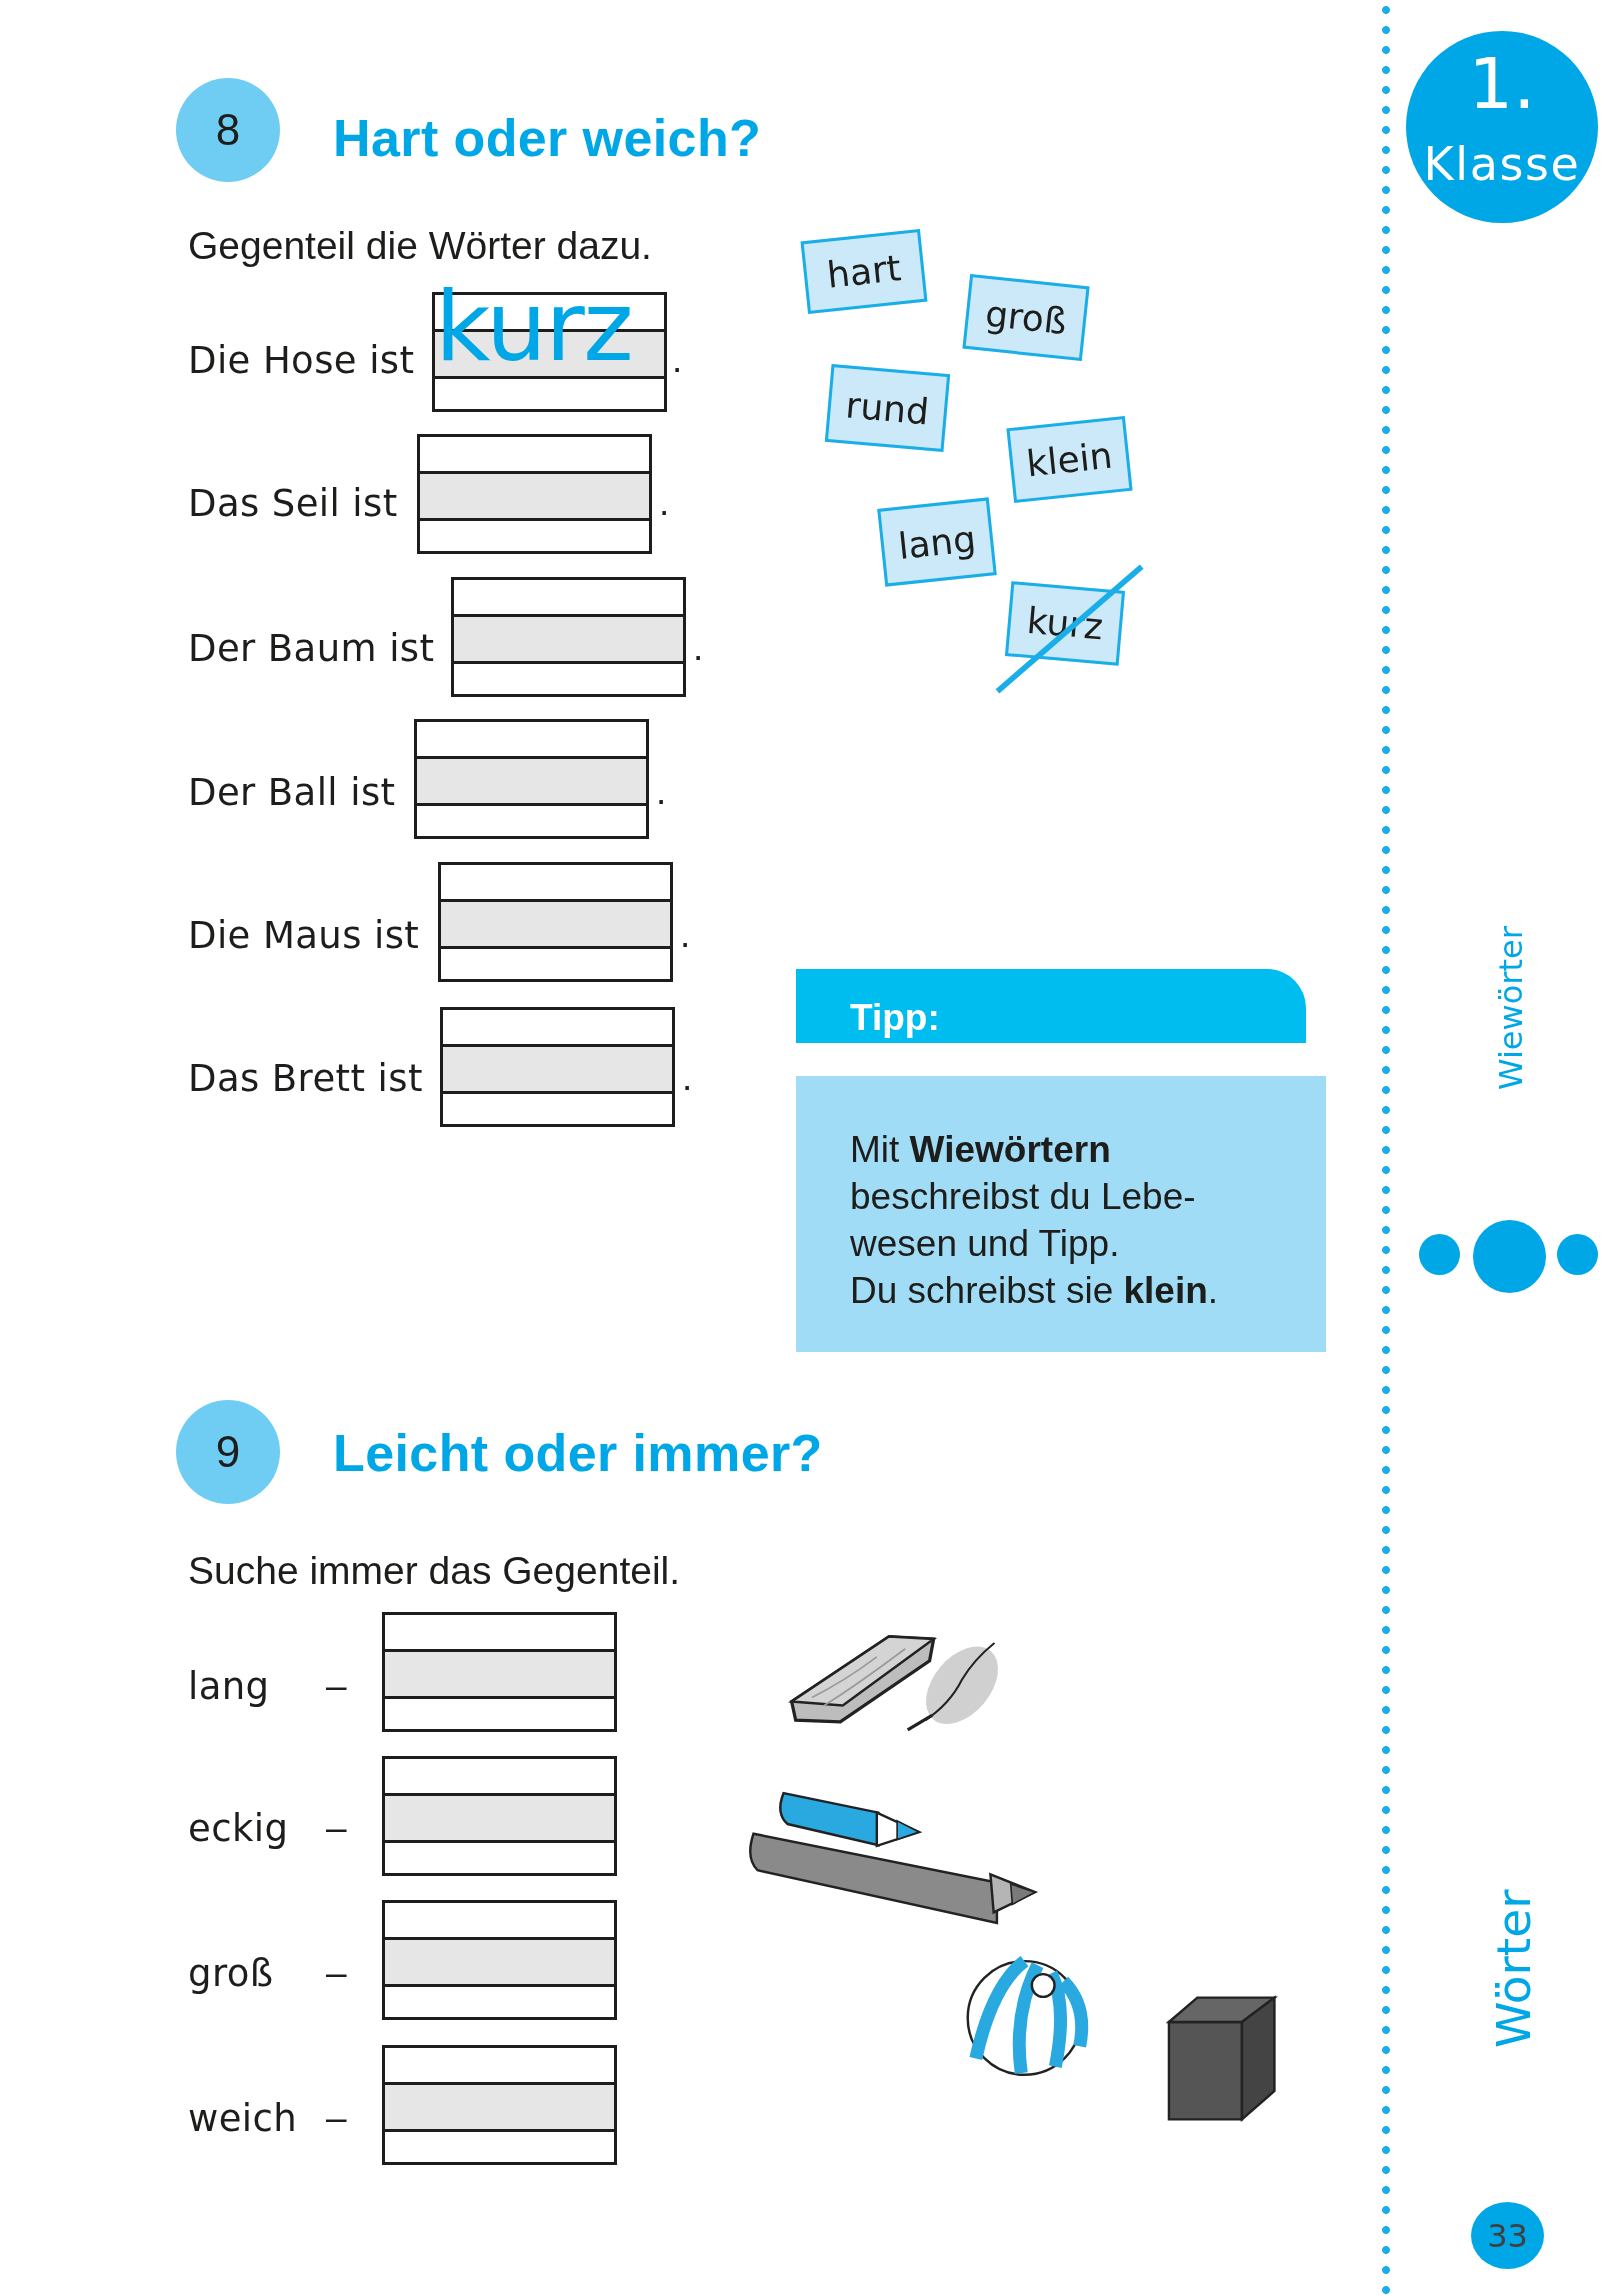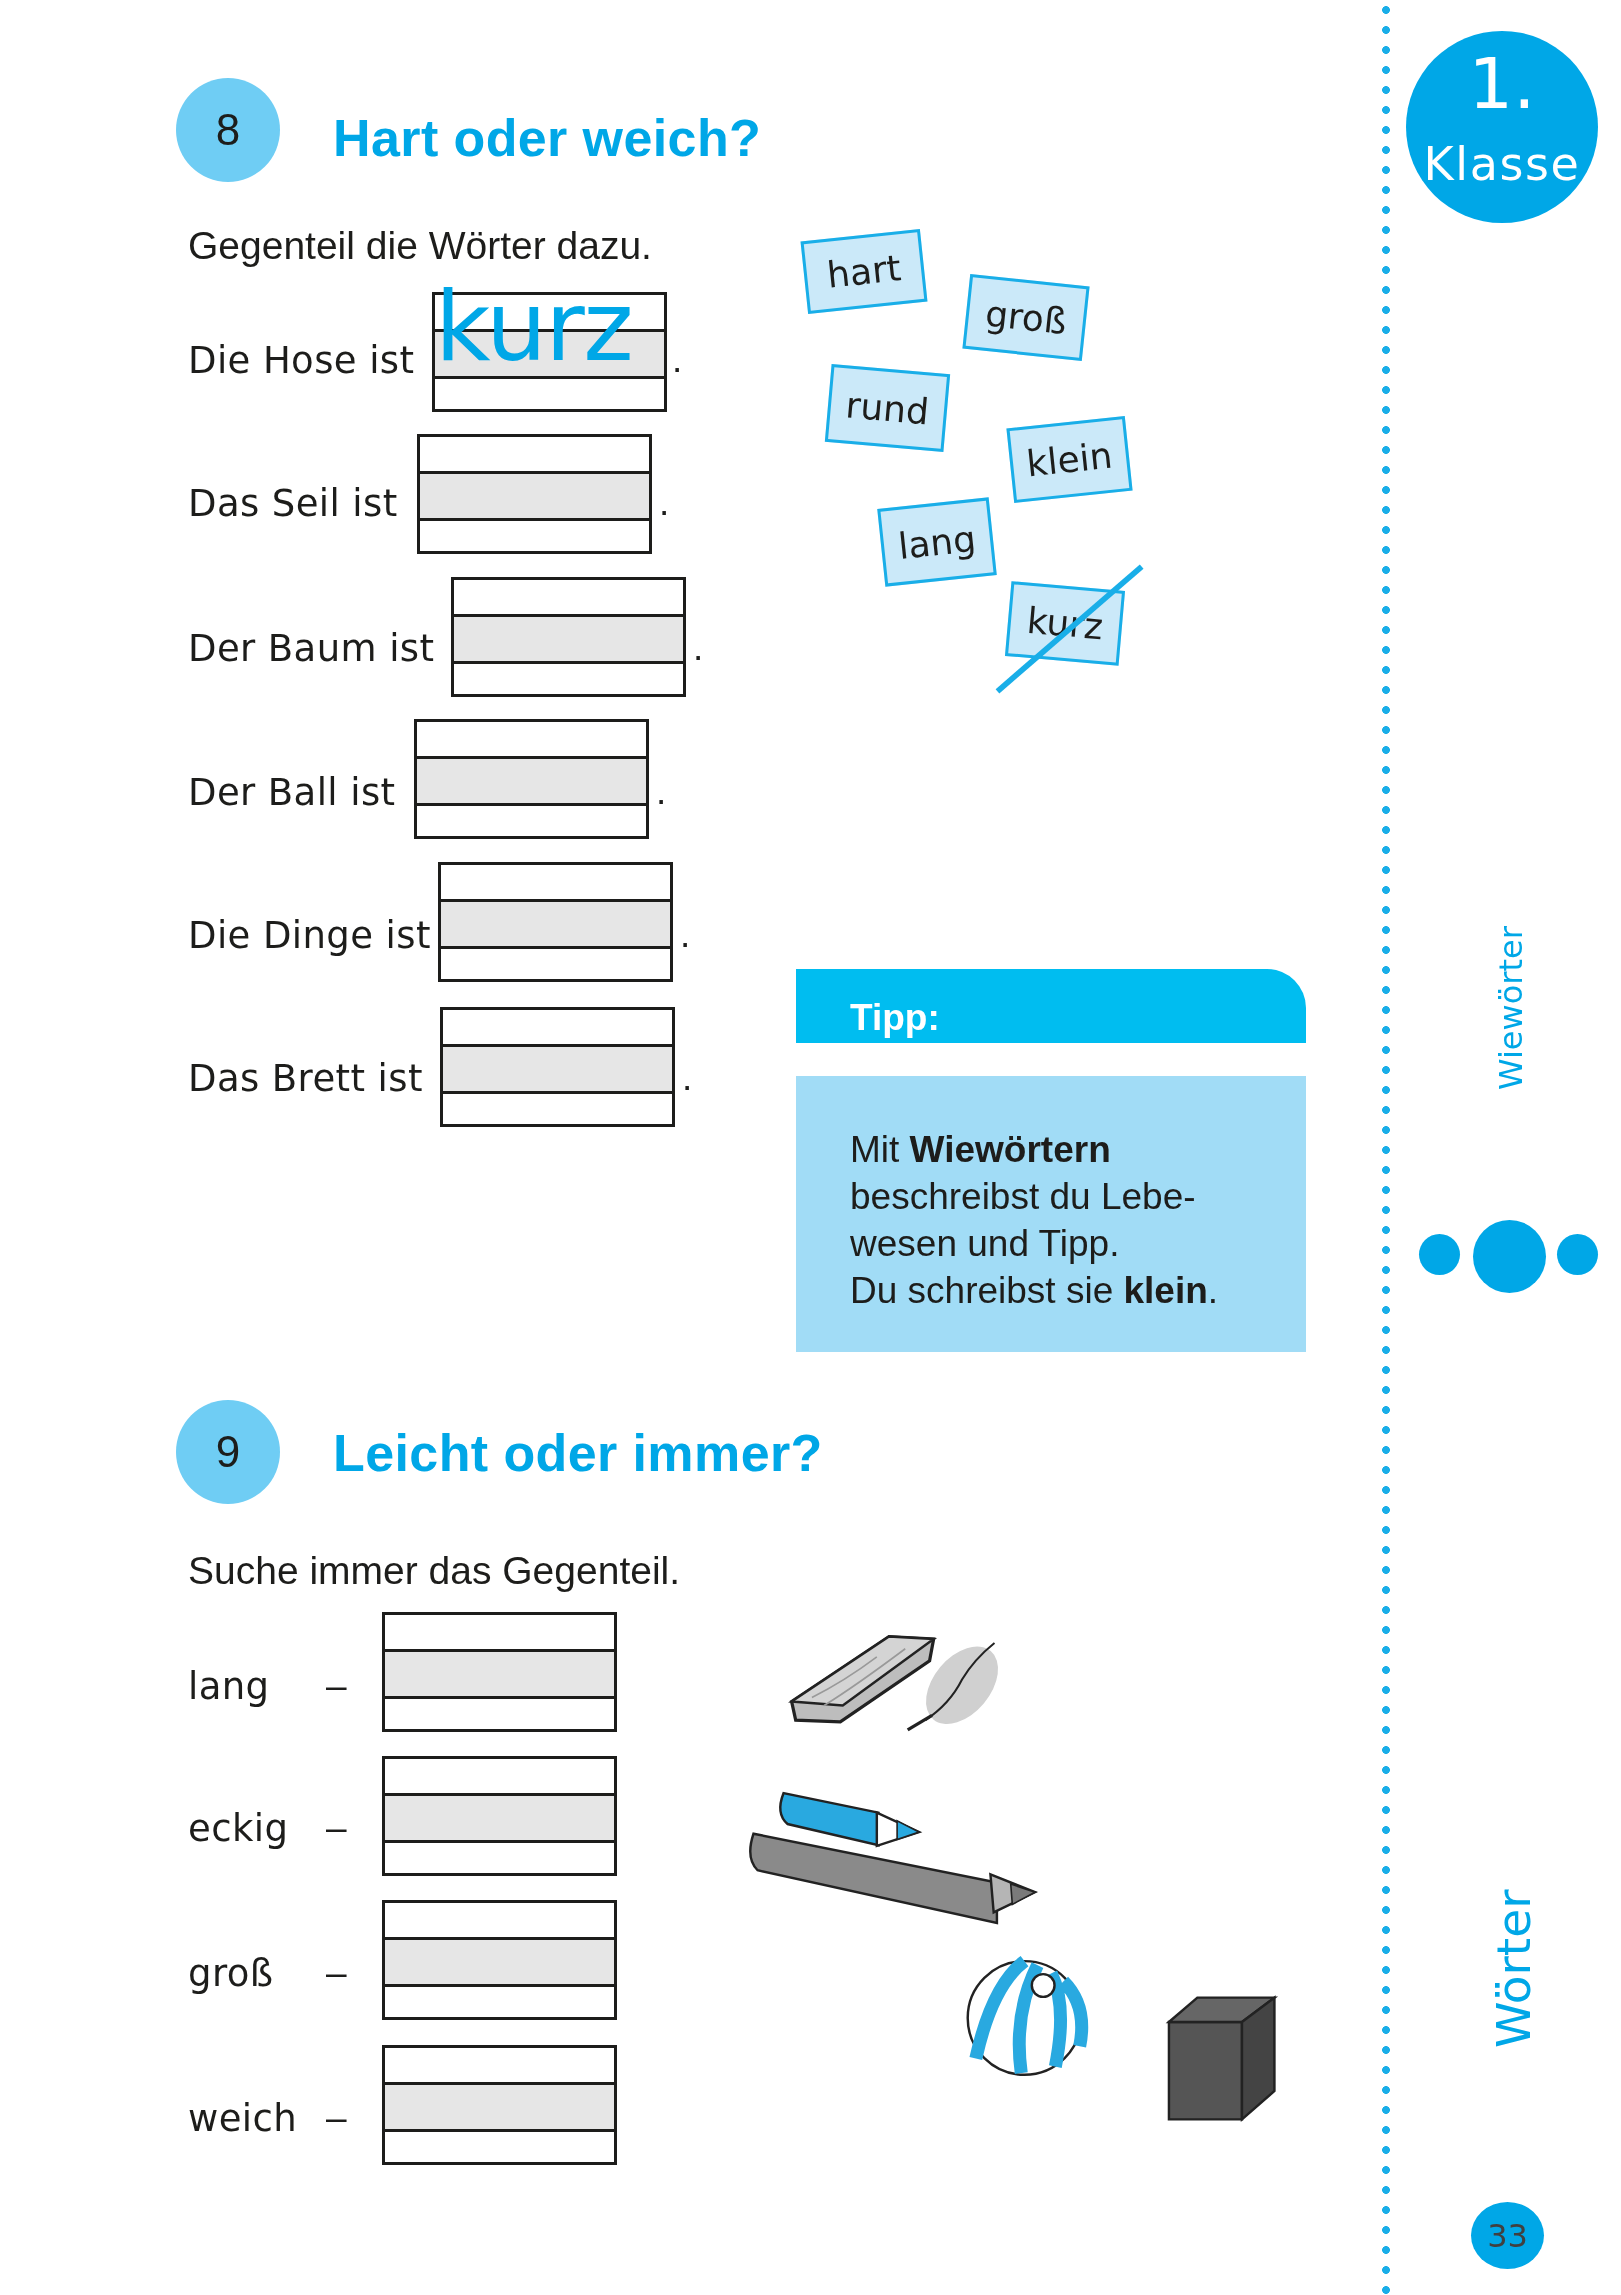--- a/index.html
+++ b/index.html
@@ -31,21 +31,21 @@
 
   
   .card { position:absolute; background:#cbe9f9; border:3.2px solid #19aee8;
     display:flex; align-items:center; justify-content:center;
     font-family:"DejaVu Sans", sans-serif; font-size:36px; color:#1d1d1b; box-sizing:border-box; }
 
   
   .tip-head { position:absolute; left:796px; top:969px; width:510px; height:74px;
     background:#00bdf0; border-top-right-radius:39px; }
   .tip-head span { position:absolute; left:54px; top:28px; font-weight:bold; font-size:37px; color:#fff; }
-  .tip-body { position:absolute; left:796px; top:1076px; width:510px; height:276px; background:#a1dcf6; }
+  .tip-body { position:absolute; left:796px; top:1076px; width:510px; height:276px; background:#a1dcf6;padding-left:20px; }
   .tip-body .txt { position:absolute; left:54px; top:50px; font-size:37px; line-height:47px; color:#1d1d1b; }
 
   
   .side-dots { position:absolute; left:1382px; top:0; width:8px; height:2295px;
     background-image:radial-gradient(circle, #19aee8 3.7px, transparent 4px);
     background-size:8px 20px; background-repeat:repeat-y; }
   .klasse { position:absolute; left:1406px; top:31px; width:192px; height:192px; border-radius:50%;
     background:#00a7e7; color:#fff; text-align:center; }
   .klasse .n { position:absolute; left:0; right:0; top:18px; font-family:"DejaVu Sans", sans-serif; font-size:70px; line-height:1; }
   .klasse .k { position:absolute; left:0; right:0; top:106px; font-family:"DejaVu Sans", sans-serif; font-size:46px; letter-spacing:1.6px; }
@@ -93,21 +93,21 @@
 
 <div>
   <div class="row-label" style="left:188px;top:771px;">Der Ball ist</div>
   <div class="wbox" style="left:414px;top:719px;">
     <div class="band"></div>
   </div>
   <div class="dot" style="left:656px;top:771px;">.</div>
 </div>
 
 <div>
-  <div class="row-label" style="left:188px;top:914px;">Die Dinge ist</div>
+  <div class="row-label" style="left:188px;top:914px;">Die Maus ist</div>
   <div class="wbox" style="left:438px;top:862px;">
     <div class="band"></div>
   </div>
   <div class="dot" style="left:680px;top:914px;">.</div>
 </div>
 
 <div>
   <div class="row-label" style="left:188px;top:1057px;">Das Brett ist</div>
   <div class="wbox" style="left:440px;top:1007px;">
     <div class="band"></div>

